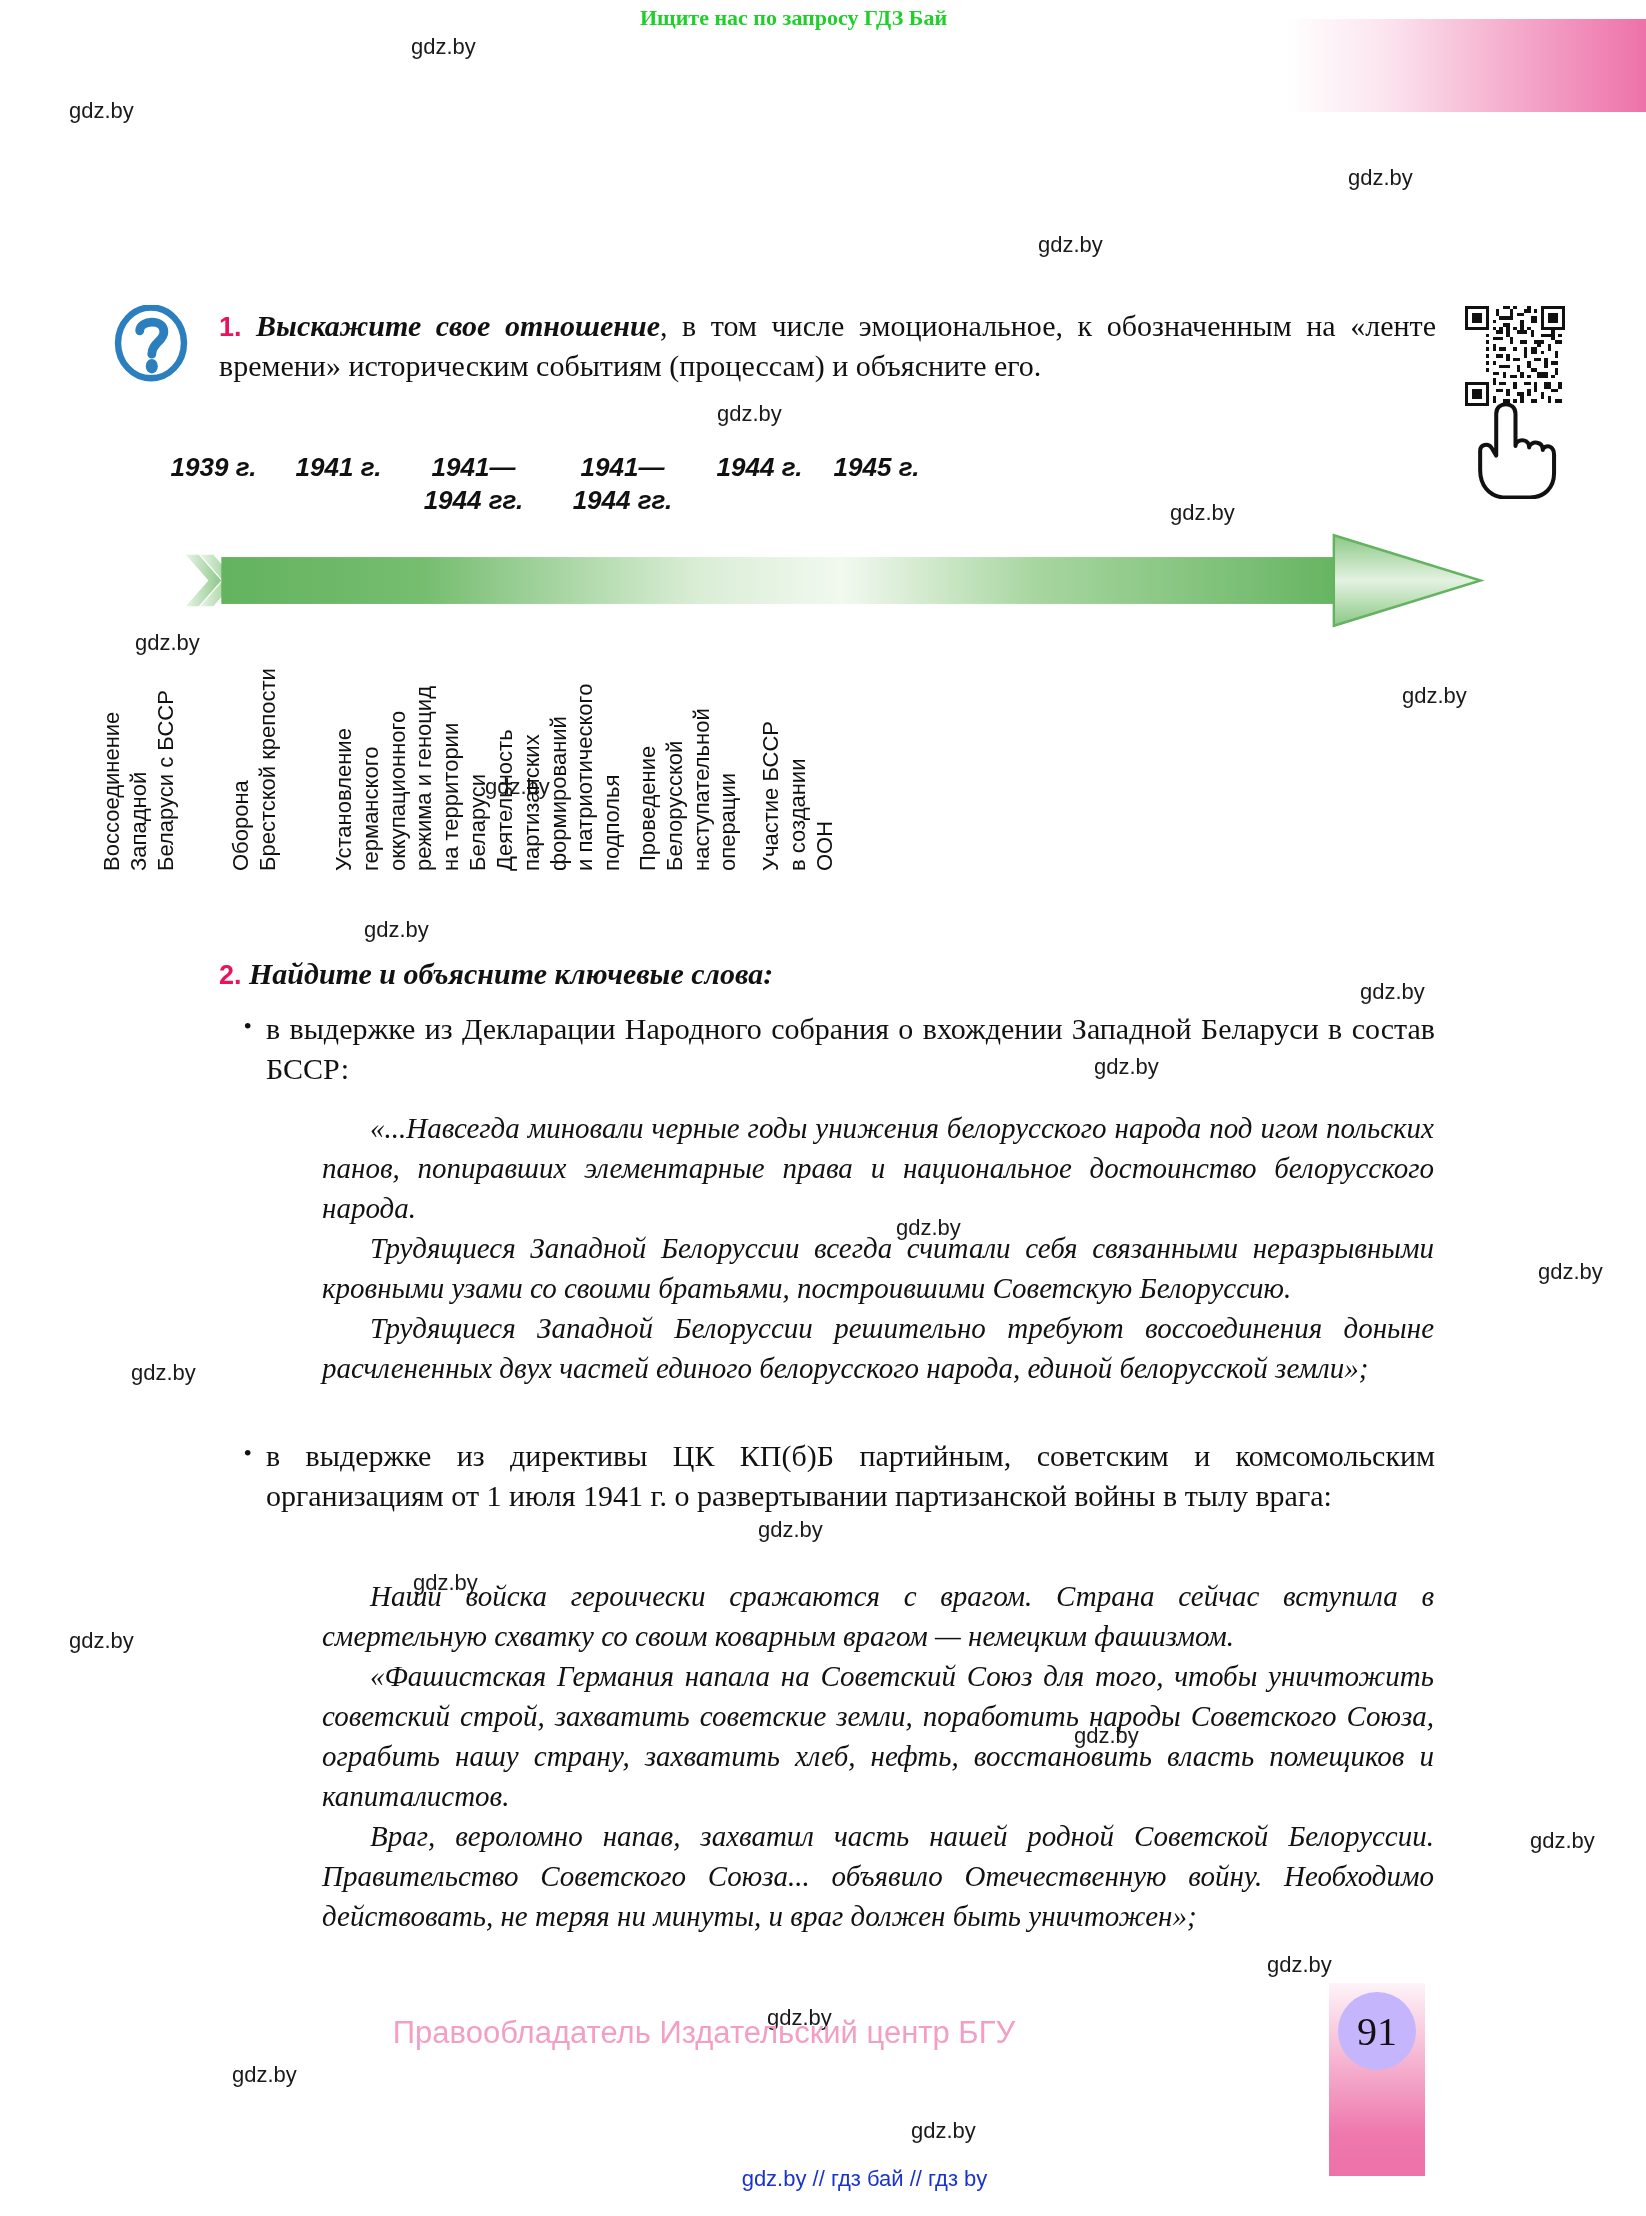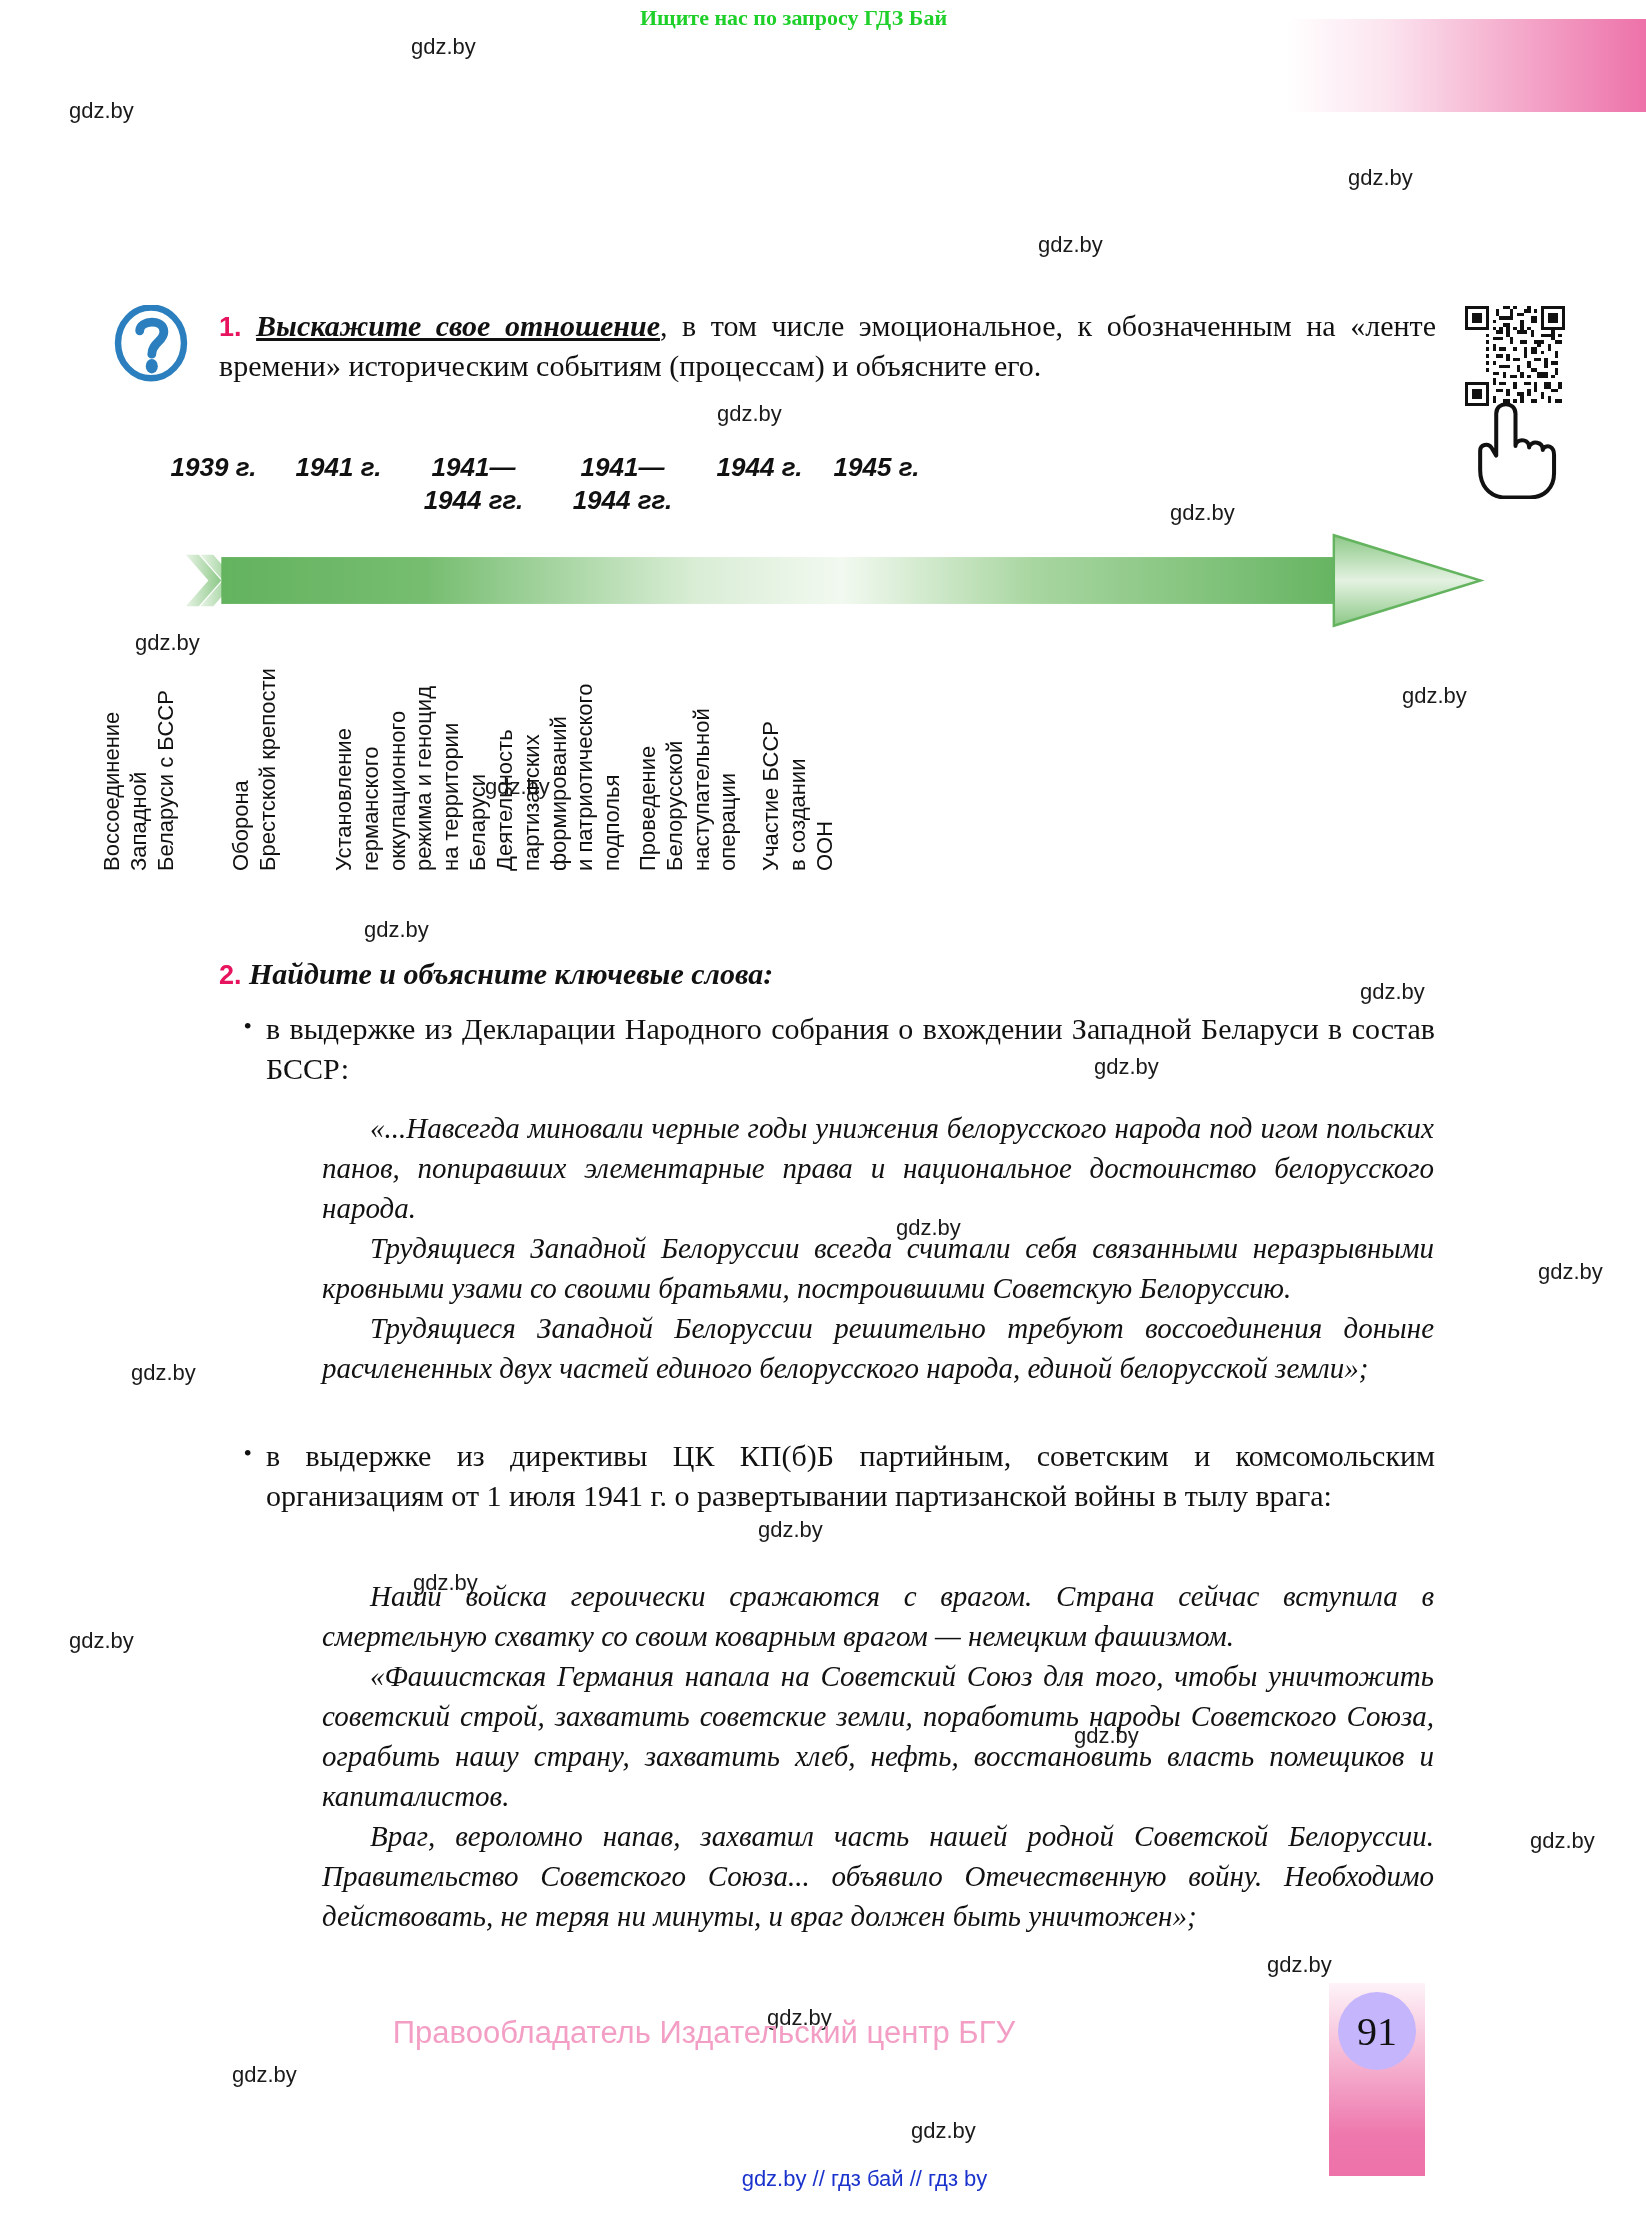--- a/index.html
+++ b/index.html
@@ -66,21 +66,21 @@
   
   .task1 {
     position:absolute;
     left:219px; top:306px; width:1217px;
     font-size:30px;
     line-height:1.33;
     text-align:justify;
     color:#111;
   }
   .task1 .num { color:#e8135e; font-weight:bold; font-family:"Liberation Sans", sans-serif; font-size:27px; }
-  .task1 .bi { font-style:italic; font-weight:bold;text-decoration:underline; }
+  .task1 .bi { font-style:italic; font-weight:bold; }
 
   
   .qr-wrap { position:absolute; left:1465px; top:306px; width:100px; height:100px; }
   .hand-wrap { position:absolute; left:1472px; top:401px; width:87px; height:98px; }
 
   
   .tl-dates { position:absolute; left:109px; top:451px; width:1451px; height:64px;font-style:italic; }
   .tl-date {
     position:absolute;
     font-family:"Liberation Sans", sans-serif;

